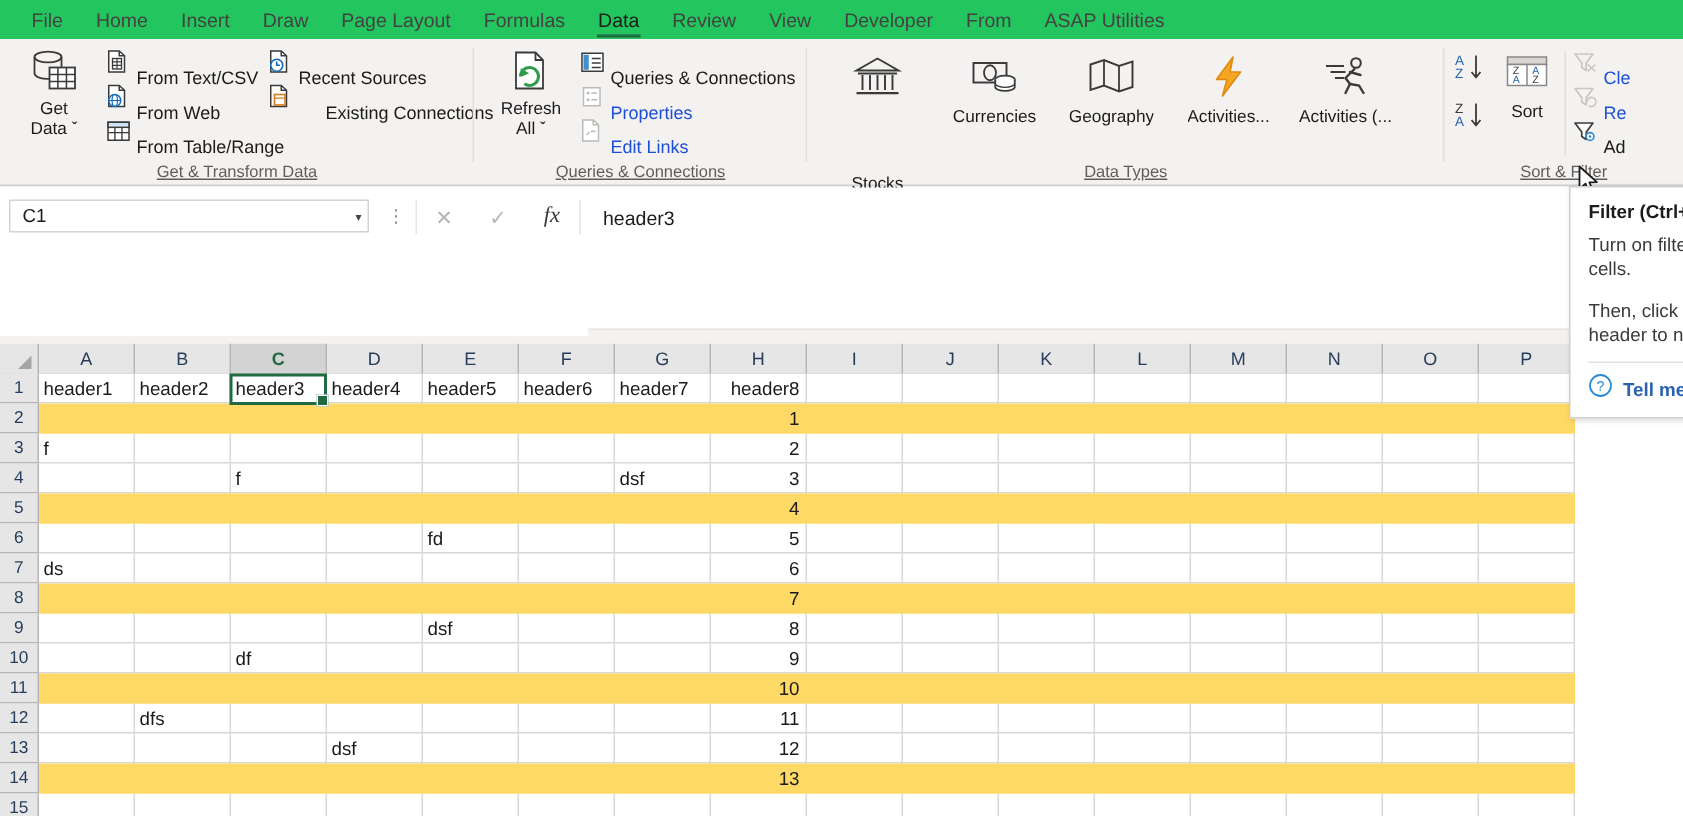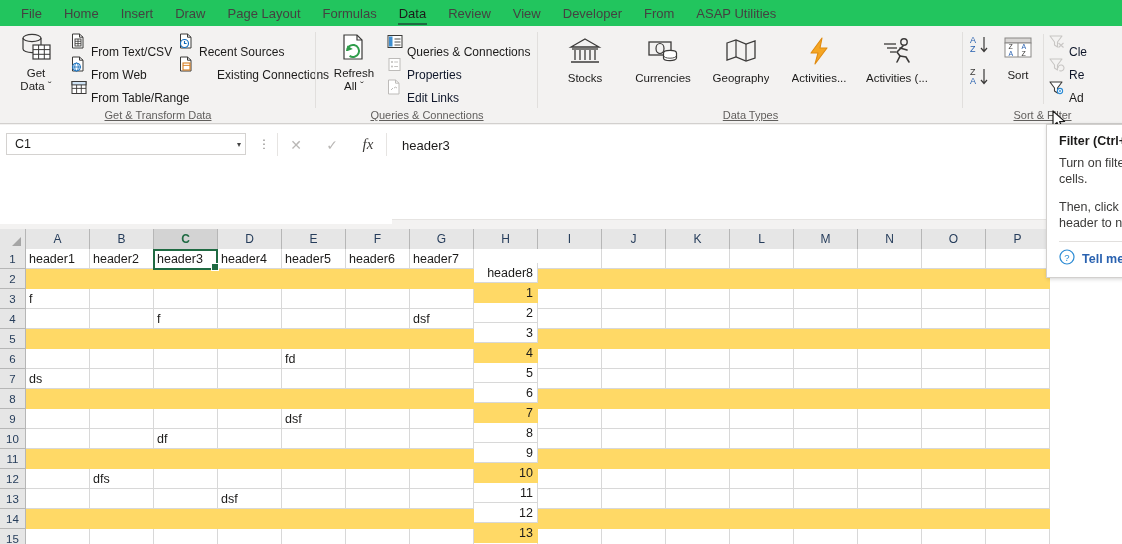--- a/index.html
+++ b/index.html
@@ -66,21 +66,21 @@
   .bigbtn .cap {
     font-size: 11.5px; color: #1c1b1a; line-height: 13px; text-align: center;
   }
 
   .smallitem {
     position: absolute; display: flex; align-items: center;
     height: 20px; cursor: default; white-space: nowrap;
   }
   .smallitem .ic { width: 17px; height: 17px; margin-right: 4px; display:flex; align-items:center; justify-content:center; flex: 0 0 17px;}
   .smallitem .tx { font-size: 12px; color: #1c1b1a; margin-top: 21px; }
-  .smallitem.disabled .tx { color: #0f172a; }
+  .smallitem.disabled .tx { color: #1d4ed8; }
 
   .dtbtn {
     position: absolute; top: 4px; width: 78px;
     display: flex; flex-direction: column; align-items: center; cursor: default;
   }
   .dtbtn .glyph { height: 42px; display:flex; align-items:center; justify-content:center; }
   .dtbtn .cap { font-size: 11.5px; color: #1c1b1a; max-width: 78px; overflow:hidden; white-space:nowrap; }
 
   .cursor-arrow { position: absolute; left: 1052px; top: 84px; }
 
@@ -159,21 +159,21 @@
   }
   .cell {
     flex: 0 0 64px; height: 20px;
     border-right: 1px solid #d8d8d8; border-bottom: 1px solid #d8d8d8;
     font-size: 12.5px; color: #1c1b1a;
     padding: 1px 3px 0 3px;
     display:flex; align-items:center;
     overflow: hidden; white-space: nowrap;
     cursor: default;
   }
-  .cell.num { justify-content: flex-end; padding-right: 4px; margin-top: 14px; }
+  .cell.num { justify-content: flex-end; padding-right: 4px; }
   .row.hl .cell { background: #ffd966; border-right-color: #ffd966; border-bottom-color: #ffd966; }
 
   .selbox {
     position: absolute; left: 153px; top: 20px;
     width: 65px; height: 21px;
     border: 2px solid #1f6a42;
     pointer-events: none;
   }
   .selbox::after {
     content:""; position:absolute; right:-3px; bottom:-3px;
@@ -367,21 +367,21 @@
         </span>
         <span class="tx">Edit Links</span>
       </div>
 
       <div class="group-label">Queries &amp; Connections</div>
       <div class="group-sep" style="right:0;"></div>
     </div>
 
     <div class="group" style="left:538px; width:425px;">
 
-      <div class="dtbtn" style="left:8px;">
+      <div class="dtbtn" style="left:8px;gap:45px;">
         <span class="glyph">
           <svg width="34" height="32" viewBox="0 0 34 32">
             <path d="M17 4 L31 12 H3 Z" fill="none" stroke="#3b3a39" stroke-width="1.3"></path>
             <line x1="4" y1="14" x2="30" y2="14" stroke="#3b3a39" stroke-width="1.3"></line>
             <line x1="7" y1="15" x2="7" y2="25" stroke="#3b3a39" stroke-width="1.3"></line>
             <line x1="12" y1="15" x2="12" y2="25" stroke="#3b3a39" stroke-width="1.3"></line>
             <line x1="17" y1="15" x2="17" y2="25" stroke="#3b3a39" stroke-width="1.3"></line>
             <line x1="22" y1="15" x2="22" y2="25" stroke="#3b3a39" stroke-width="1.3"></line>
             <line x1="27" y1="15" x2="27" y2="25" stroke="#3b3a39" stroke-width="1.3"></line>
             <line x1="3" y1="27" x2="31" y2="27" stroke="#3b3a39" stroke-width="1.5"></line>

